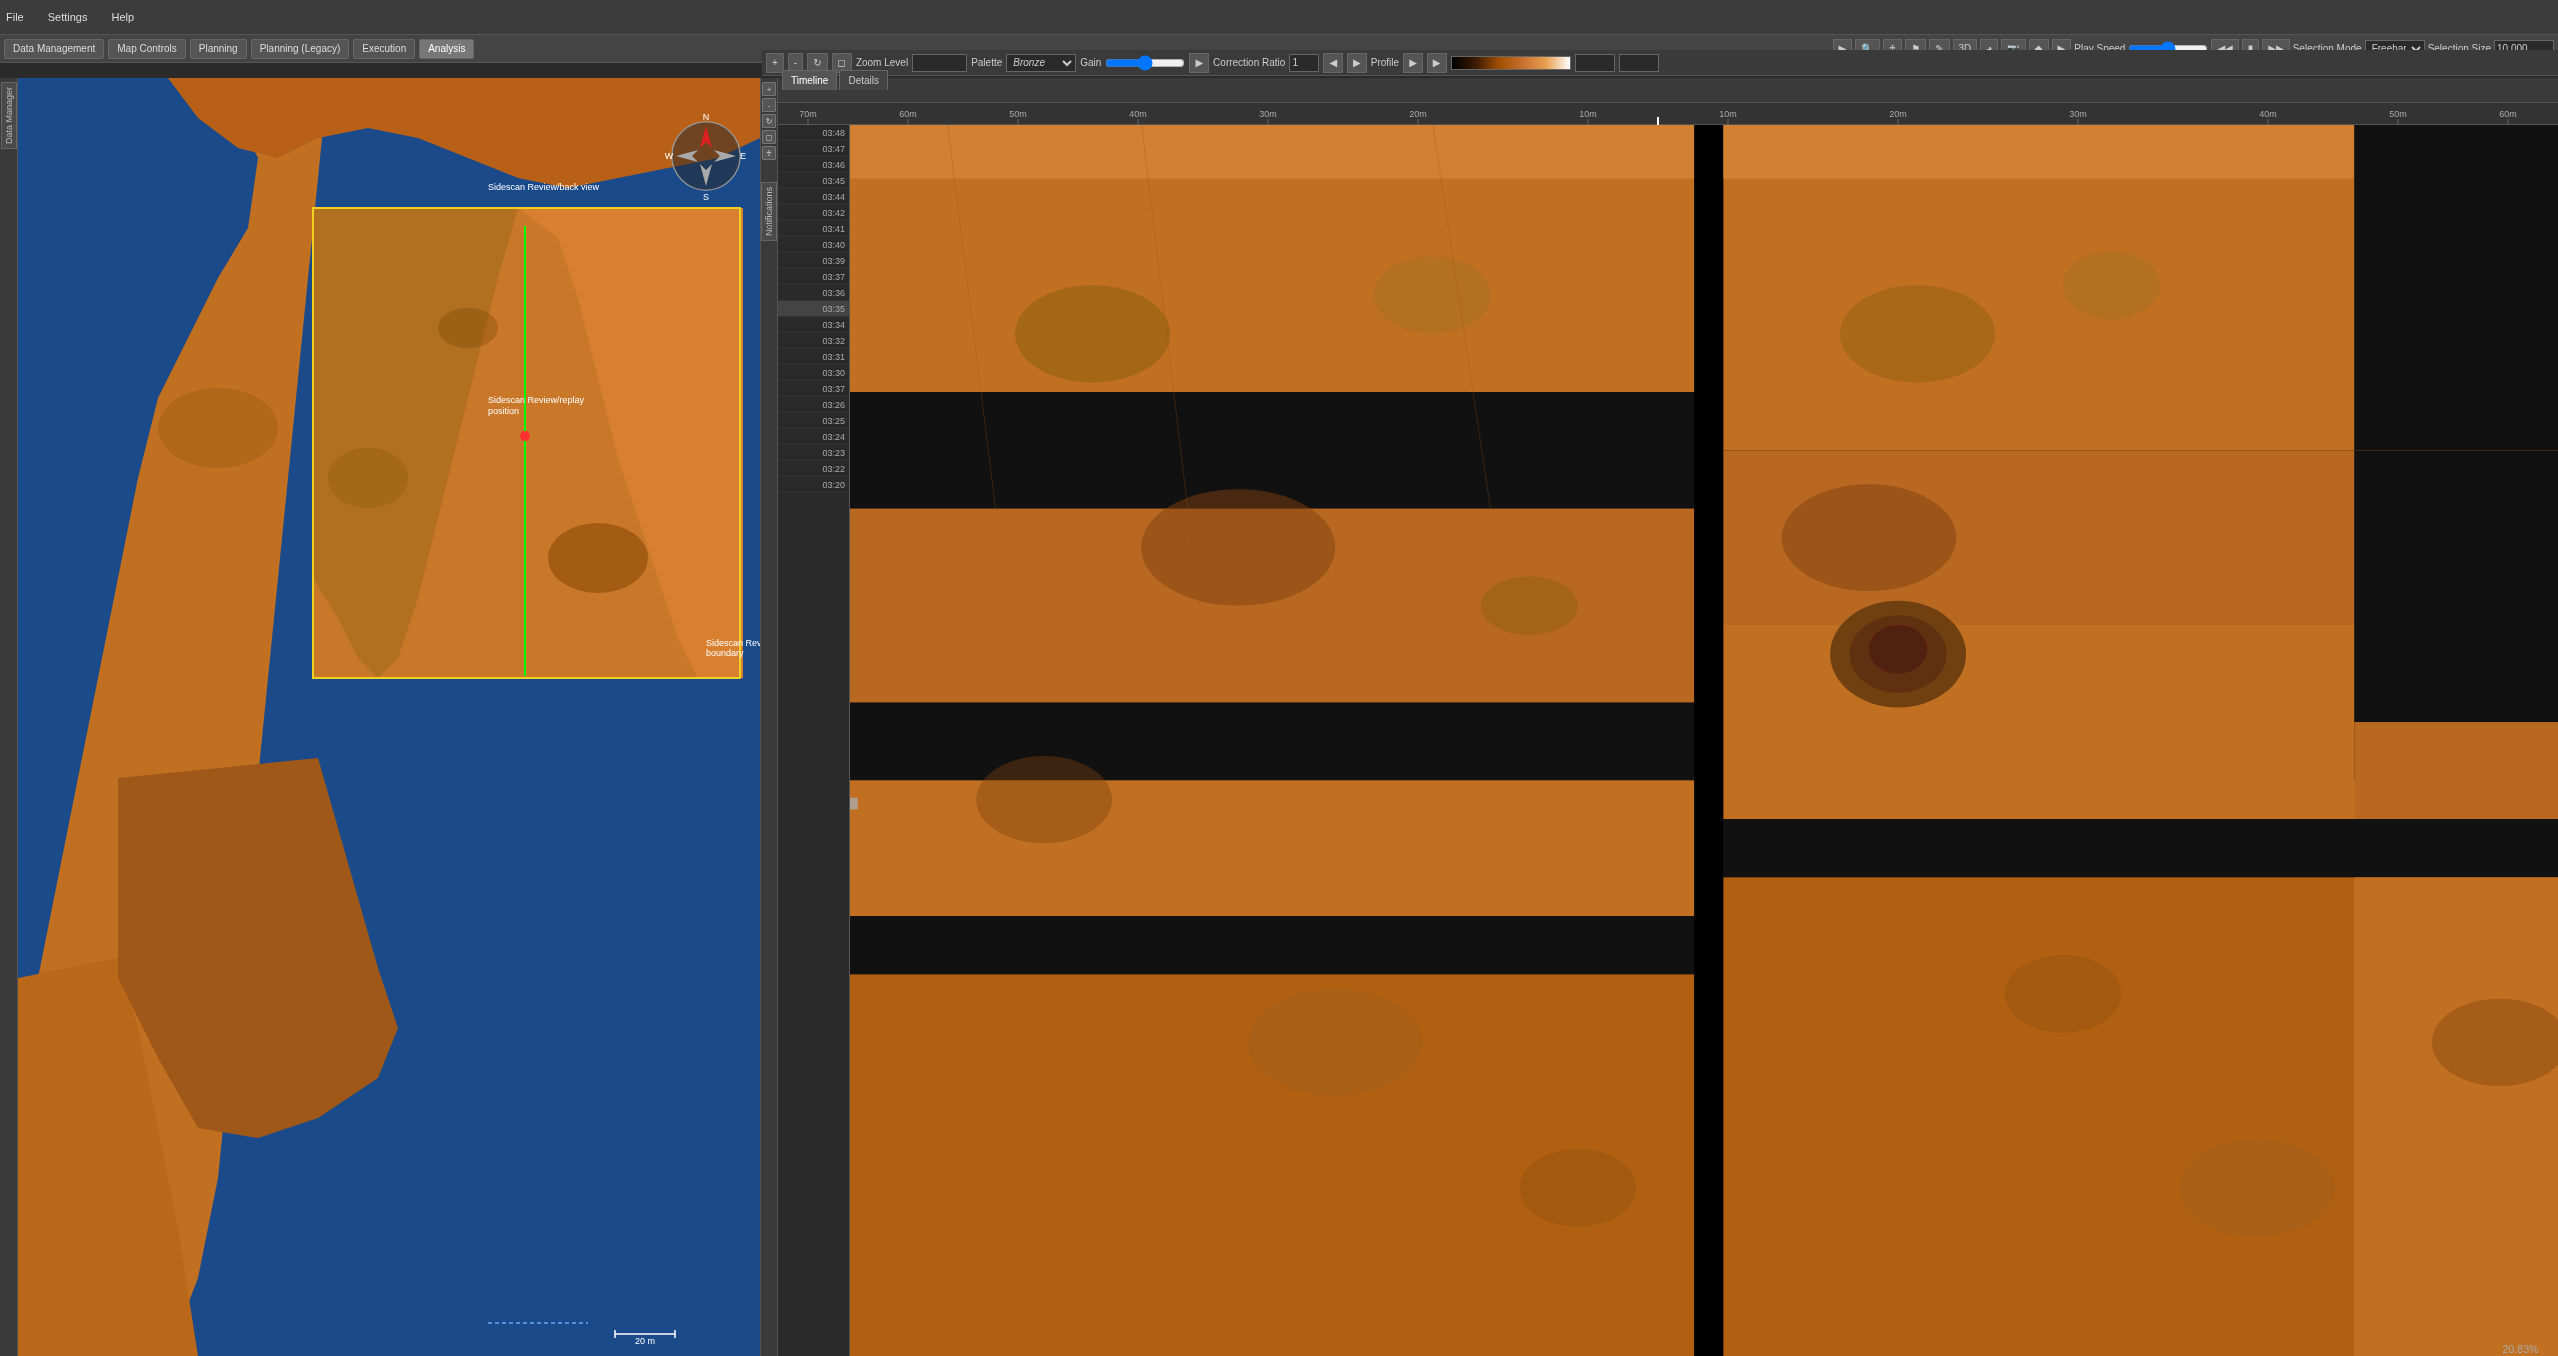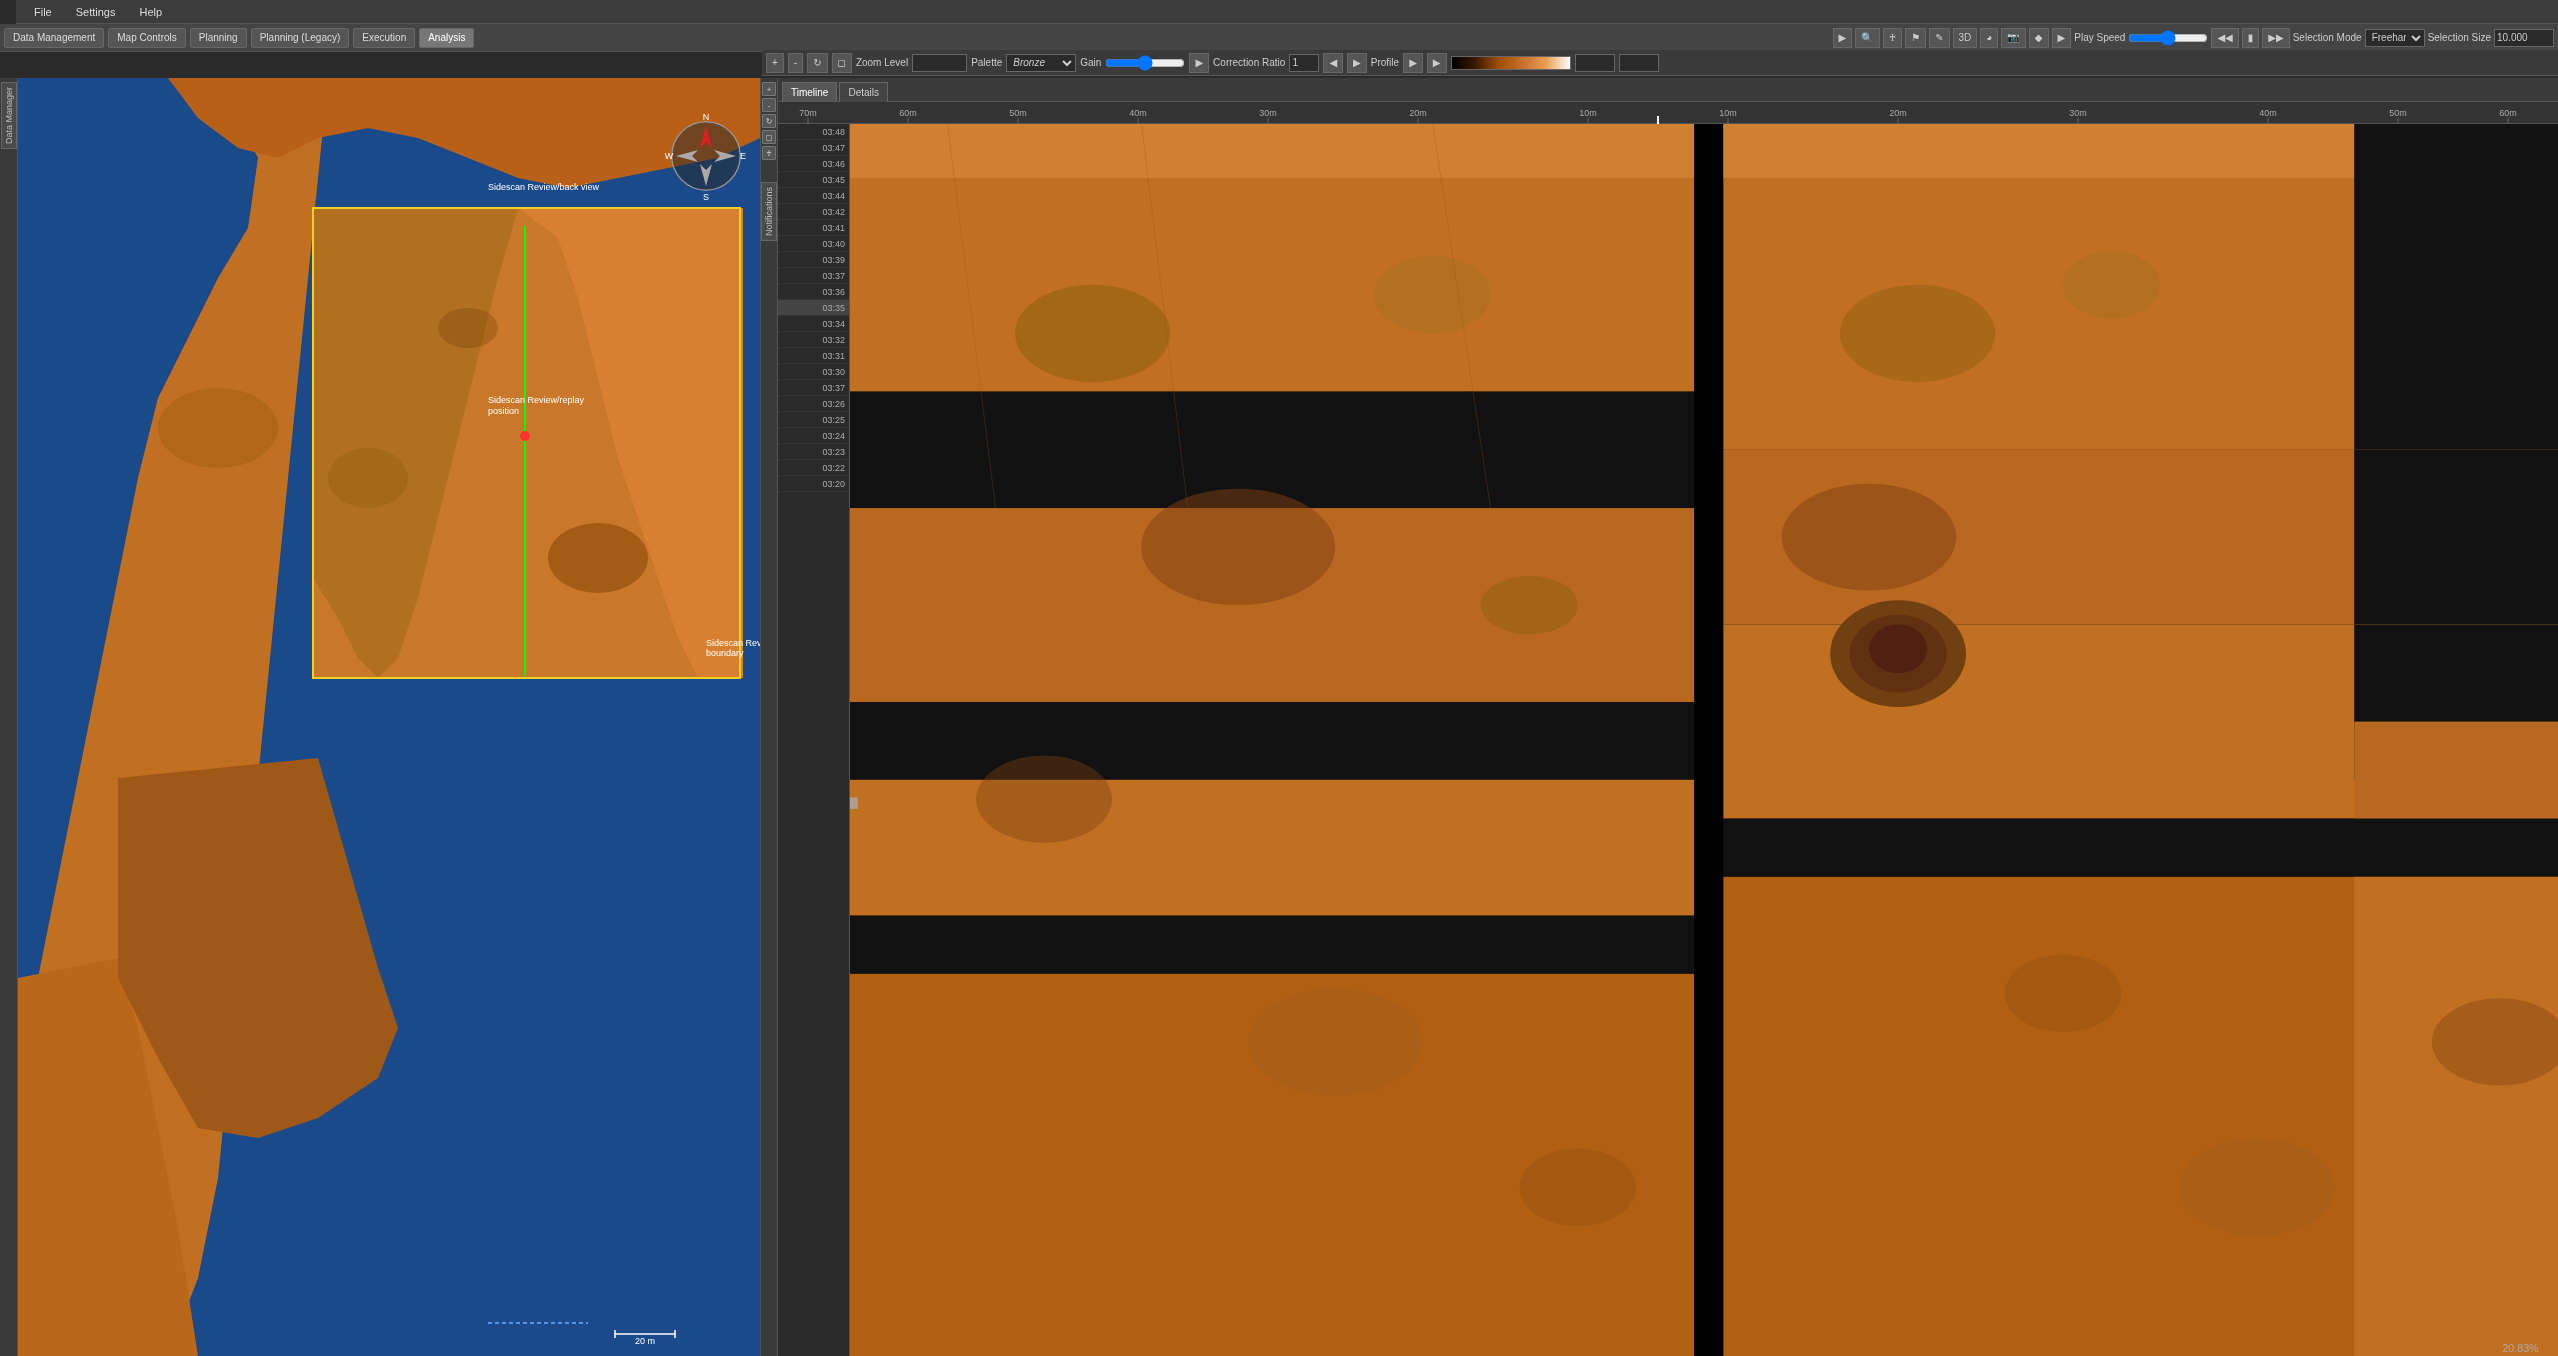--- a/index.html
+++ b/index.html
@@ -8,28 +8,27 @@
       height: 1356px;
       background: #2a2a2a;
       font-family: Arial, sans-serif;
       font-size: 11px;
       color: #ddd;
       overflow: hidden;
     }
 
     
     #menu-bar {
-      height: 24px;
+      height: 35px;
       background: #3c3c3c;
       display: flex;
       align-items: center;
-      padding: 0 12px;
+      padding: 0 0;
       border-bottom: 1px solid #555;
       gap: 12px;
-      margin-left: 16px;
     }
     .menu-item {
       color: #ddd;
       font-size: 11px;
       padding: 2px 6px;
       cursor: pointer;
     }
 
     
     #toolbar {
@@ -182,21 +181,22 @@
       display: flex;
       flex-direction: column;
       background: #222;
     }
 
     
     #ss-tabs {
       height: 24px;
       background: #3a3a3a;
       display: flex;
-      padding: 4px 4px;
+      align-items: flex-end;
+      padding: 12px 4px;
       gap: 2px;
       border-bottom: 1px solid #555;
     }
     .ss-tab {
       font-size: 10px;
       padding: 2px 8px;
       background: #444;
       border: 1px solid #666;
       border-bottom: none;
       cursor: pointer;

